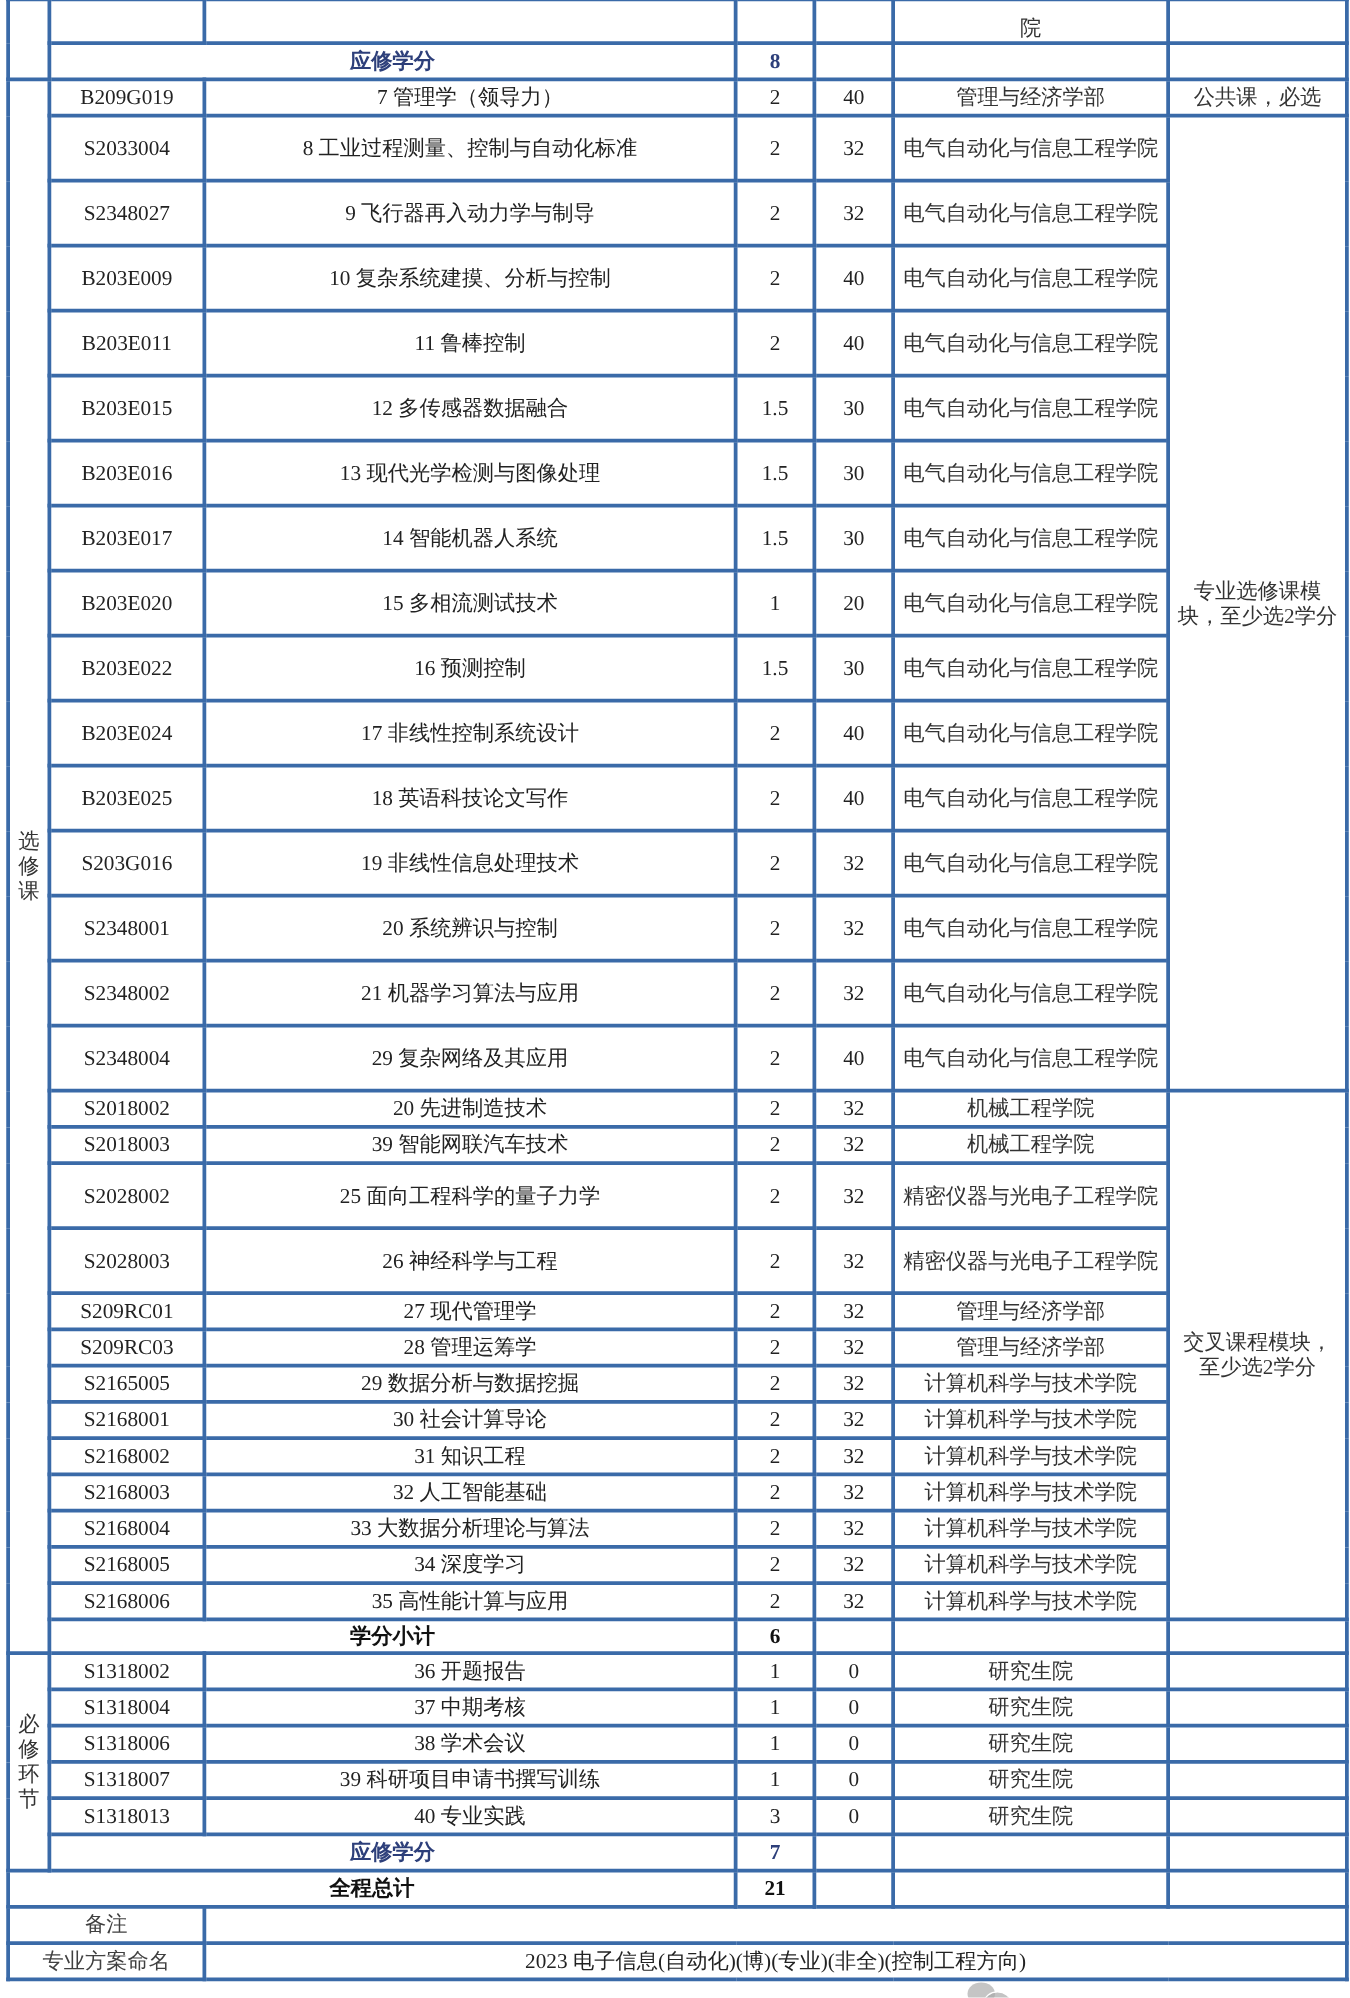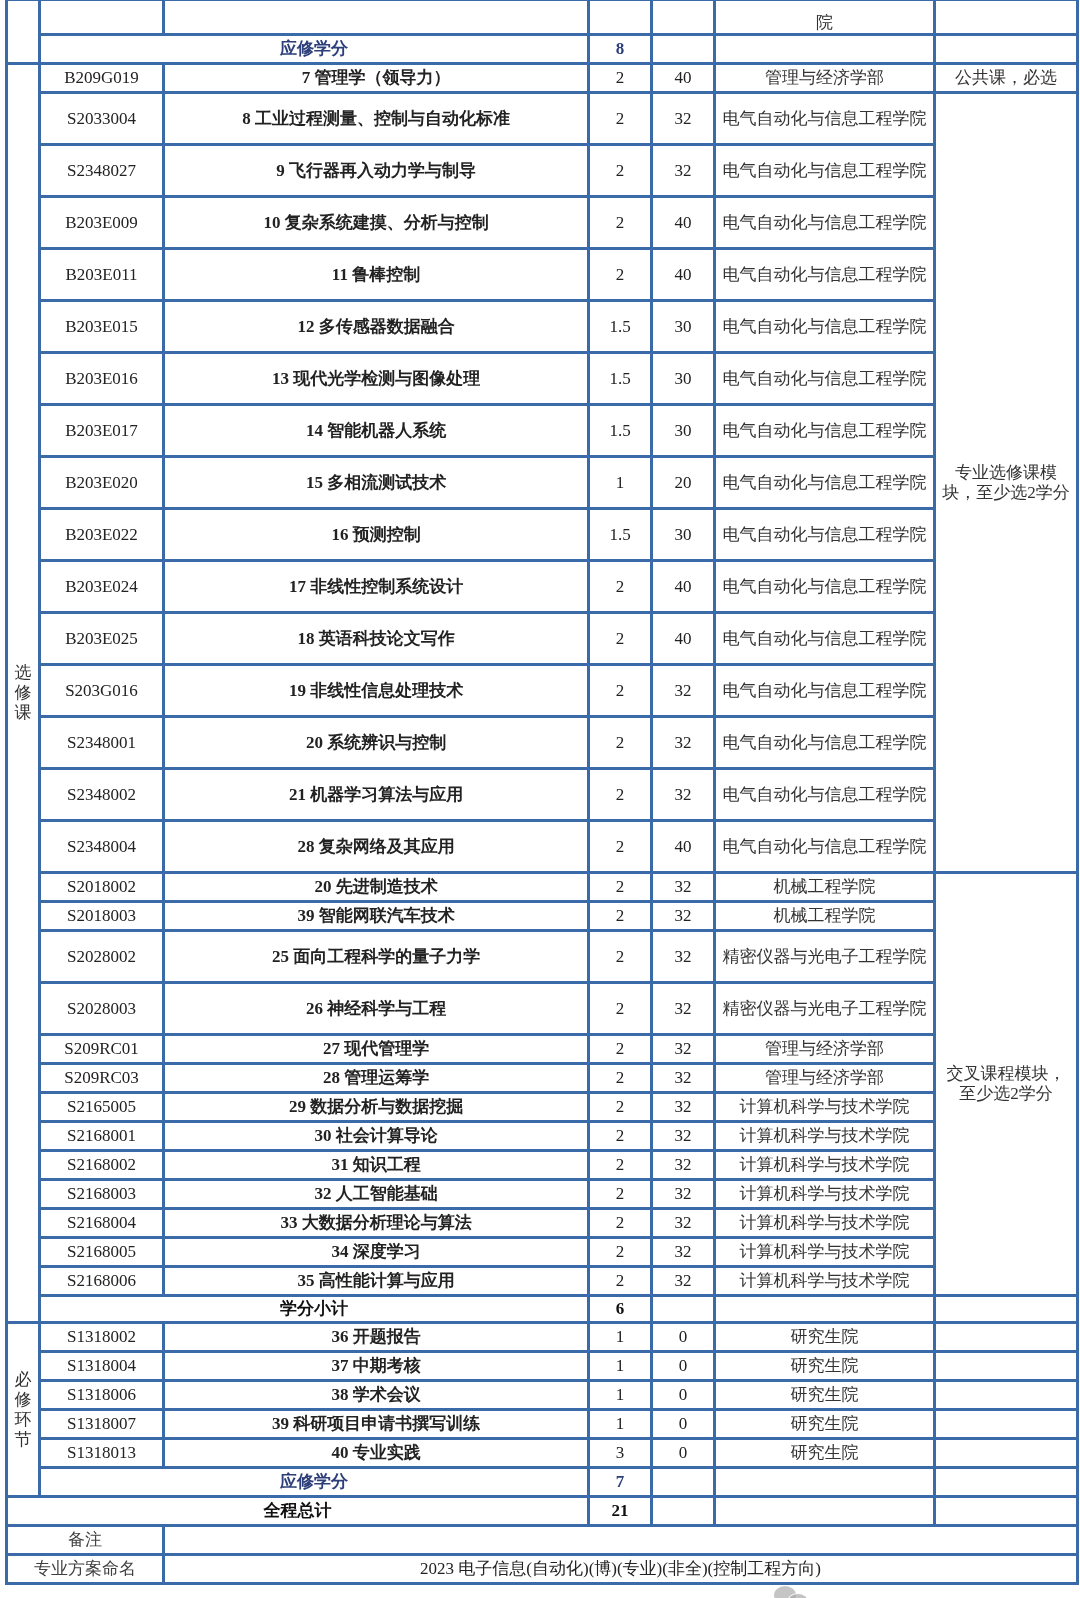--- a/index.html
+++ b/index.html
@@ -3,21 +3,21 @@
 <meta charset="utf-8">
 <style>
   html, body { margin: 0; padding: 0; background: #ffffff; }
   body { width: 1080px; height: 1598px; position: relative; overflow: hidden;
          font-family: "Liberation Serif", "DejaVu Serif", serif; color: #222; }
   table.plan { position: absolute; left: 5px; top: -2px; border-collapse: collapse;
                table-layout: fixed; width: 1071px; }
   table.plan td { border: 3px solid #3a6aa8; padding: 0 3px; font-size: 17px;
                   line-height: 20px; text-align: center; vertical-align: middle;
                   overflow: hidden; box-sizing: border-box; }
-  td.name { text-align: left; padding-left: 4px; font-weight: bold; }
+  td.name { text-align: left; padding-left: 4px; }
   td.dept { font-size: 17px; line-height: 21px; color: #333; }
   td.code { font-size: 17px; }
   td.num { font-size: 17px; }
   td.note { text-align: left; vertical-align: middle; font-size: 17px; line-height: 22px; color: #333; }
   td.group { font-size: 17px; line-height: 24px; color: #333; text-align: left; padding-left: 2px; }
   td.sum-label { color: #2d3f7a; font-weight: bold; margin-top: 44px; }
   td.sum-val { color: #2d3f7a; font-weight: bold; }
   td.total-label { color: #111; font-weight: bold; }
   td.total-val { color: #111; font-weight: bold; }
   td.plain-label { color: #404040; }
@@ -162,21 +162,21 @@
       </tr>
       <tr style="height: 52px;">
         <td class="code">S2348002</td>
         <td class="name">21 机器学习算法与应用</td>
         <td class="num">2</td>
         <td class="num">32</td>
         <td class="dept">电气自动化与信息工程学院</td>
       </tr>
       <tr style="height: 52px;">
         <td class="code">S2348004</td>
-        <td class="name">28 复杂网络及其应用</td>
+        <td class="name">29 复杂网络及其应用</td>
         <td class="num">2</td>
         <td class="num">40</td>
         <td class="dept">电气自动化与信息工程学院</td>
       </tr>
       <tr style="height: 29px;">
         <td class="code">S2018002</td>
         <td class="name">20 先进制造技术</td>
         <td class="num">2</td>
         <td class="num">32</td>
         <td class="dept">机械工程学院</td>

